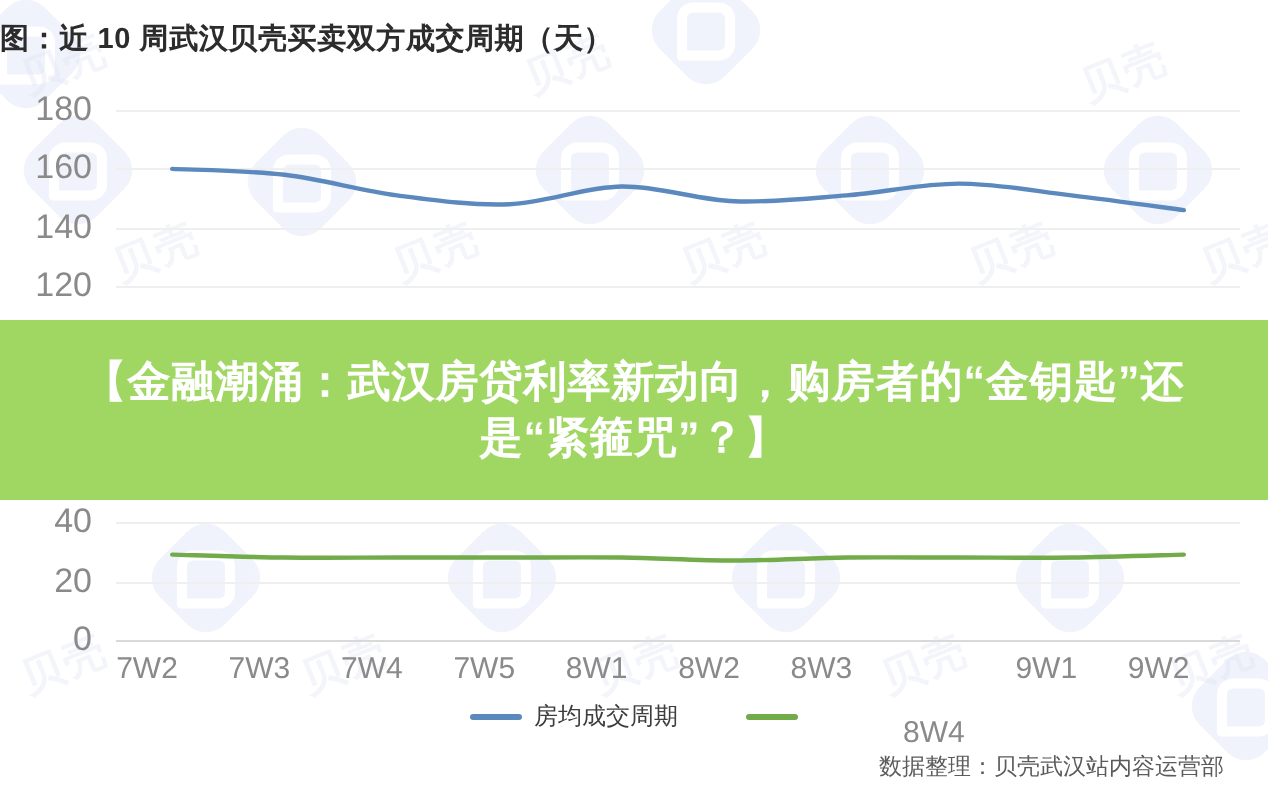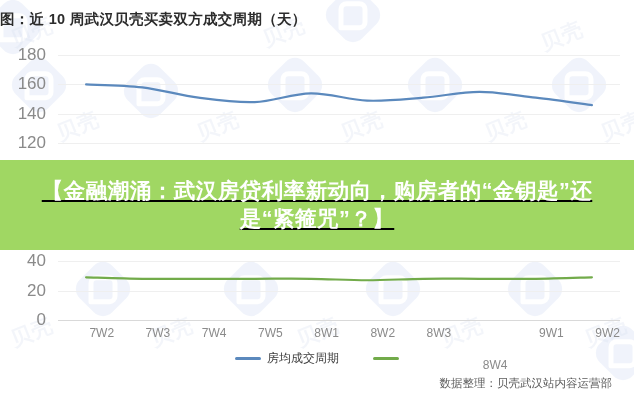--- a/index.html
+++ b/index.html
@@ -77,22 +77,22 @@
     position: absolute;
     left: 58px; right: 14px;
     height: 1px;
     background: #efefef;
   }
   .gridline.axis { background: #d9d9d9; }
   .xtick {
     position: absolute;
     top: 326px;
     width: 56px;
-    text-align: right;
-    font-size: 12px;
+    text-align: left;
+    font-size: 15px;
     color: #8a8a8a;
     transform: translateX(-50%);
   }
   #plot-svg {
     position: absolute;
     left: 0; top: 0;
     width: 634px; height: 400px;
     overflow: visible;
   }
 
@@ -122,21 +122,20 @@
   #banner {
     position: absolute;
     left: 0; right: 0;
     top: 160px;
     height: 90px;
     background: #a0d763;
     display: flex;
     align-items: center;
     justify-content: center;
     z-index: 5;
-    text-decoration: underline;
   }
   #banner-text {
     font-size: 21.5px;
     font-weight: bold;
     color: #ffffff;
     text-align: center;
     line-height: 1.32;
     letter-spacing: 0.5px;
     width: 556px;
   }

